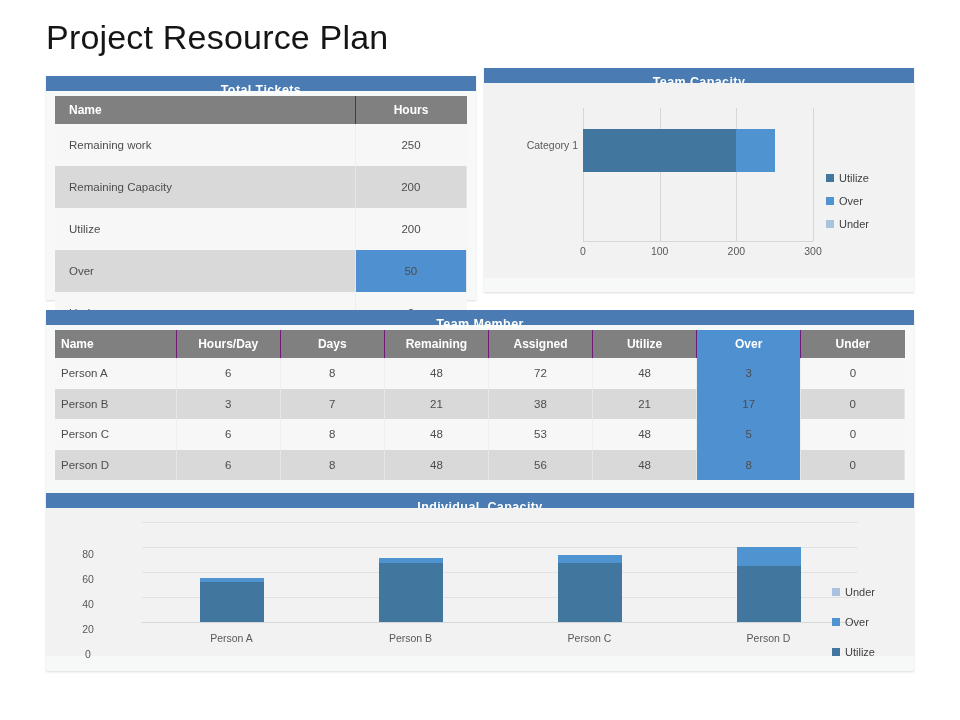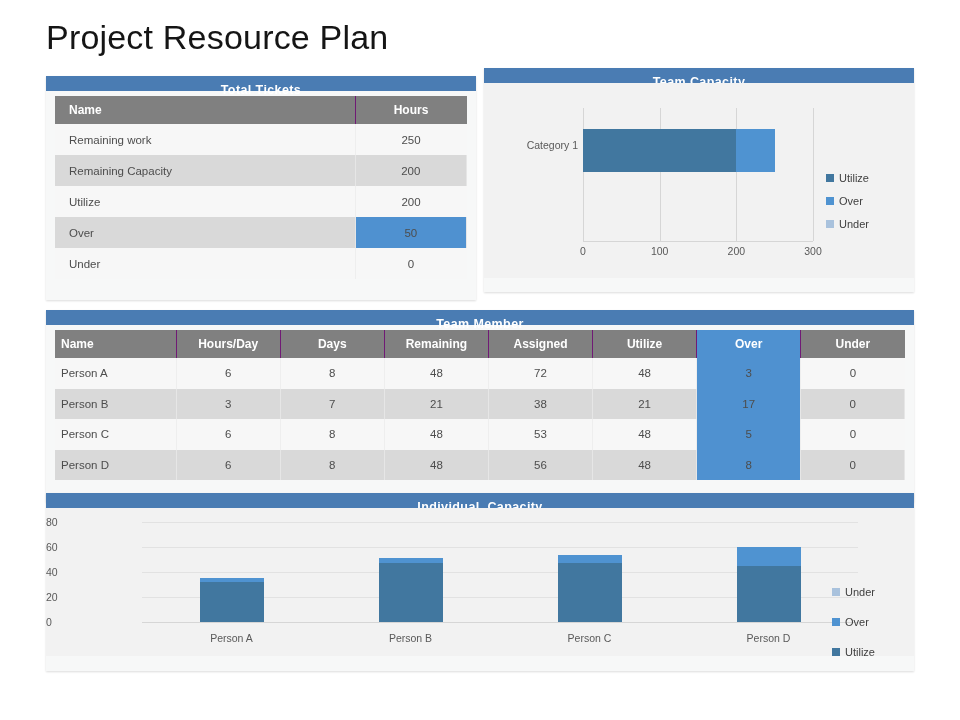--- a/index.html
+++ b/index.html
@@ -43,21 +43,21 @@
   td.hl{background:#4f91d0 !important;color:#ffffff;
         border-left:1px solid #ffffff;border-right:1px solid #ffffff;}
   th.hl{background:#4f91d0 !important;}
   .ta-l{text-align:left;}
   .ta-c{text-align:center;}
 
   
   #panel-total{left:46px;top:76px;width:430px;height:224px;}
   #panel-total .body{padding:5px 9px 0 9px;}
   #panel-total table.grid th{height:28px;}
-  #panel-total table.grid td{height:31px;}
+  #panel-total table.grid td{height:42px;}
 
   
   #panel-capacity{left:484px;top:68px;width:430px;height:224px;}
   .chartbox{position:relative;width:100%;height:195px;background:#f2f2f2;}
   .hbar-grid{position:absolute;top:0;bottom:0;width:1px;background:#d6d6d6;}
   .hbar-row{position:absolute;left:0;top:46px;height:43px;display:flex;}
   .hbar-seg{height:100%;}
   .hbar-catlabel{
     position:absolute;left:14px;top:56px;width:80px;text-align:right;
     font-size:10.5px;color:#595959;white-space:nowrap;
@@ -76,22 +76,22 @@
   
   #panel-member{left:46px;top:310px;width:868px;height:192px;}
   #panel-member .body{padding:5px 9px 0 9px;}
   #panel-member table.grid th{height:28px;padding:0 6px;}
   #panel-member table.grid td{height:30.5px;padding:0 6px;}
 
   
   #panel-individual{left:46px;top:493px;width:868px;height:178px;}
   .vchartbox{position:relative;width:100%;height:148px;background:#f2f2f2;}
   .v-grid{position:absolute;left:0;right:0;height:1px;background:#e2e2e2;}
-  .v-ytick{position:absolute;left:0;width:84px;text-align:left;
-           font-size:10.5px;color:#595959;transform:translateY(-50%);white-space:nowrap;}
+  .v-ytick{position:absolute;left:0;width:84px;text-align:center;
+           font-size:10.5px;color:#595959;transform:translateY(-50%);white-space:nowrap;margin-top:32px;}
   .v-barslot{position:absolute;bottom:0;display:flex;flex-direction:column;justify-content:flex-end;}
   .v-seg{width:100%;}
   .v-xlabel{position:absolute;font-size:10.5px;color:#595959;
             text-align:center;white-space:nowrap;transform:translateX(-50%);}
   #legend-individual{left:832px;top:586px;gap:18px;}
 </style>
 </head>
 <body>
 
 <div class="page">

